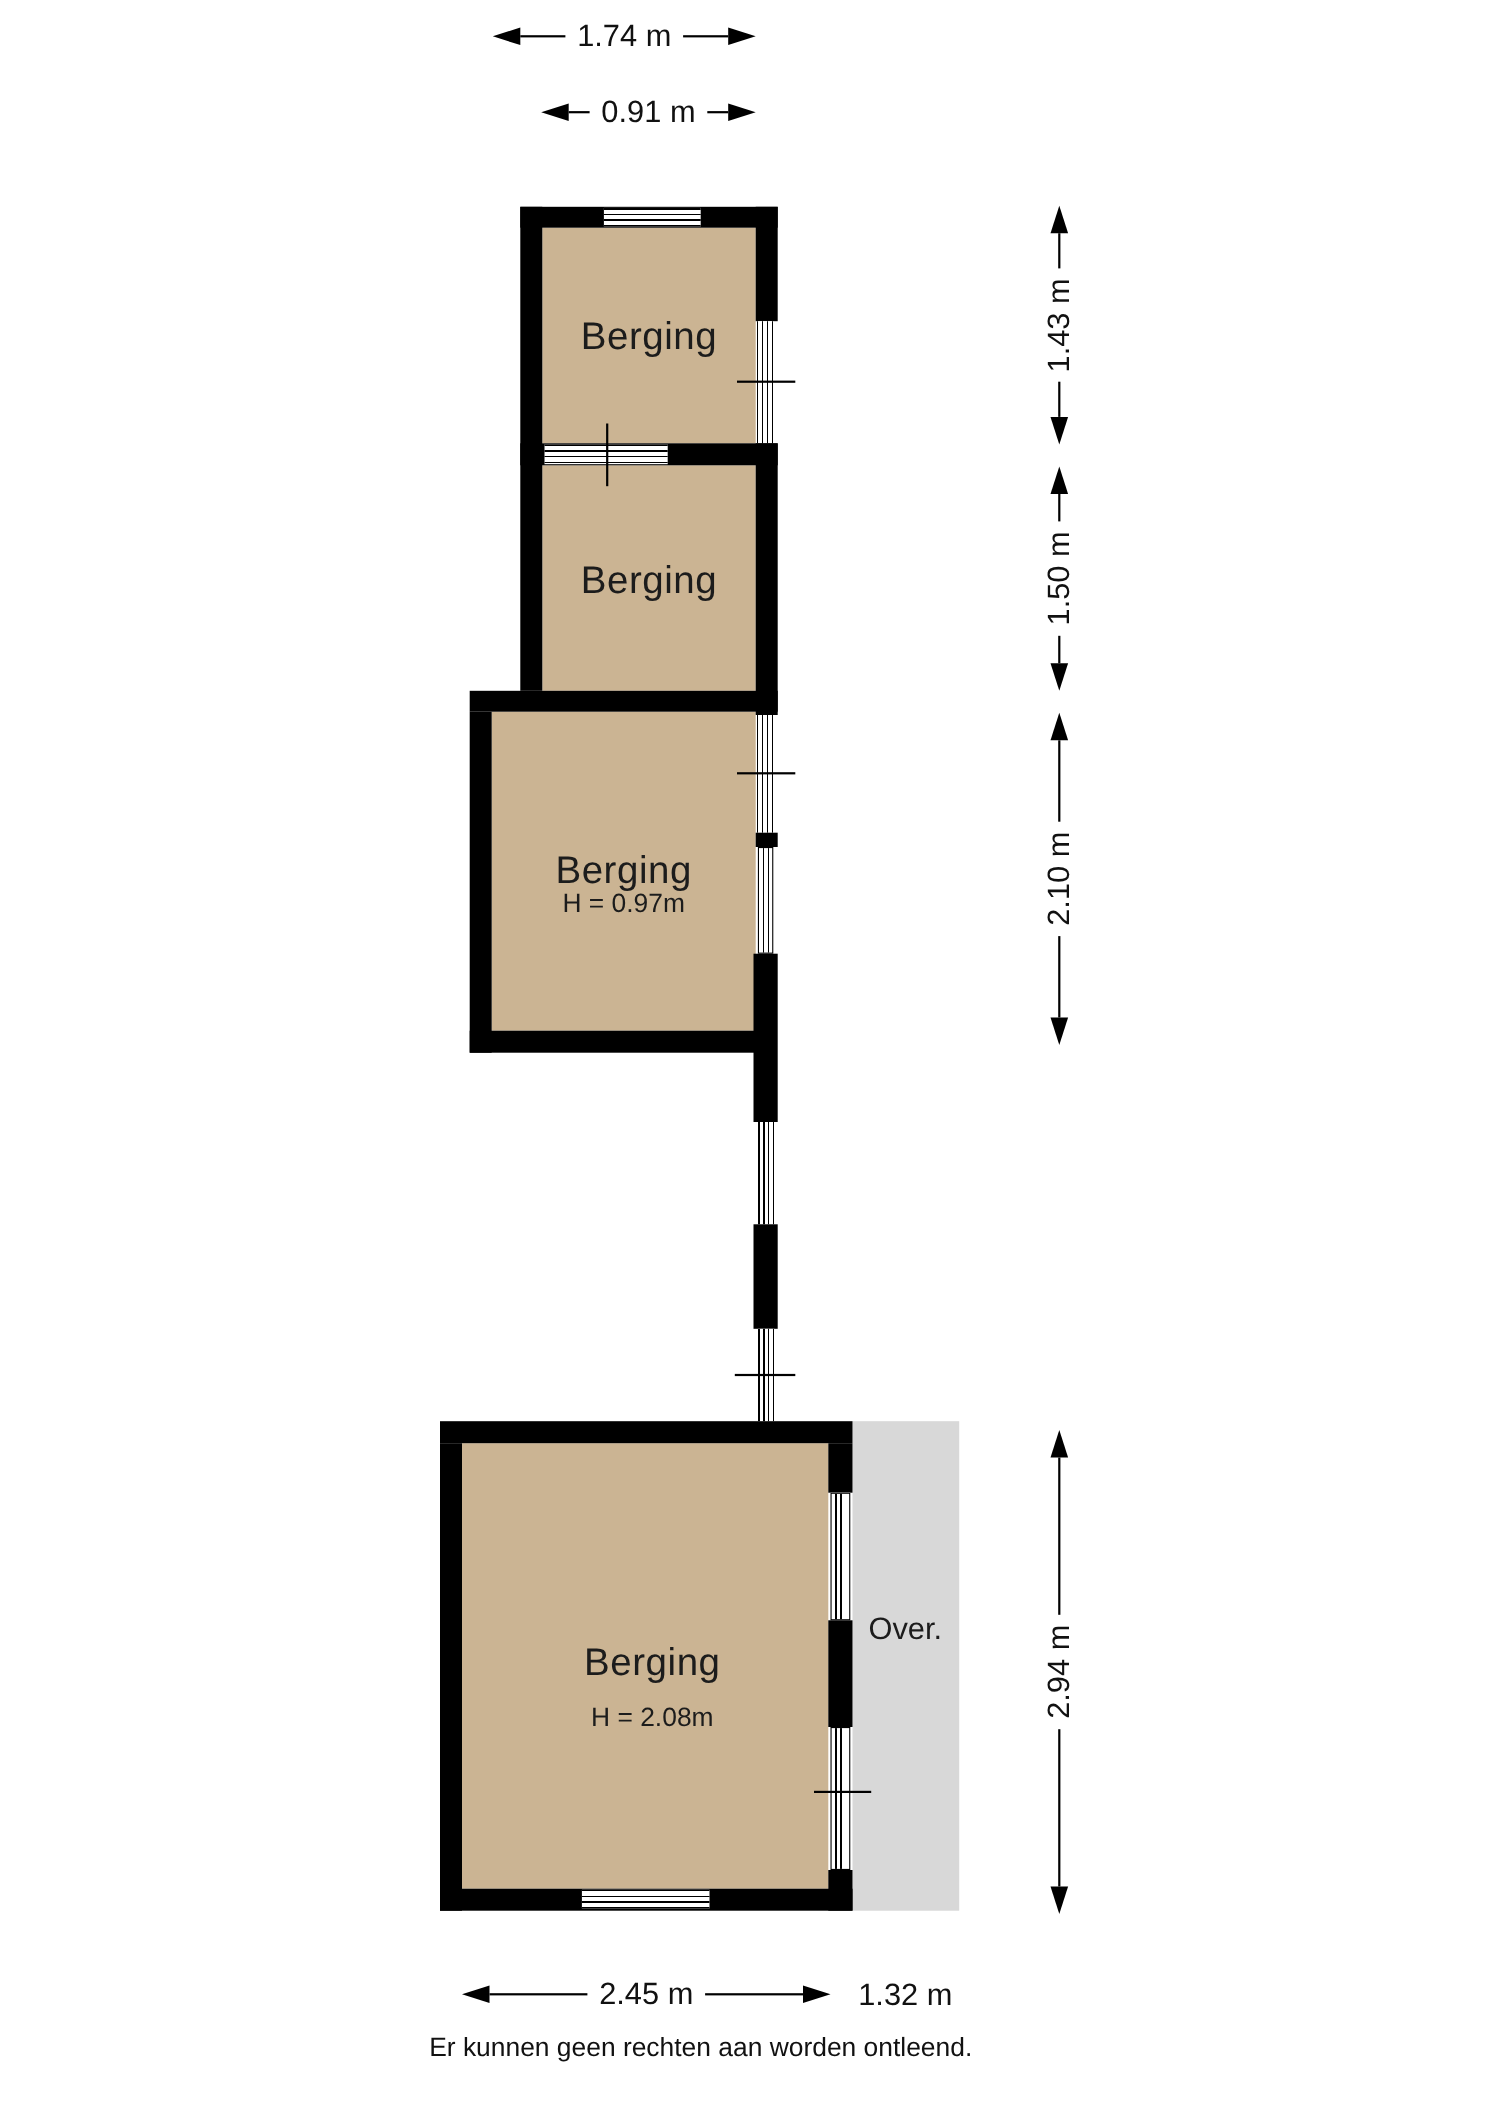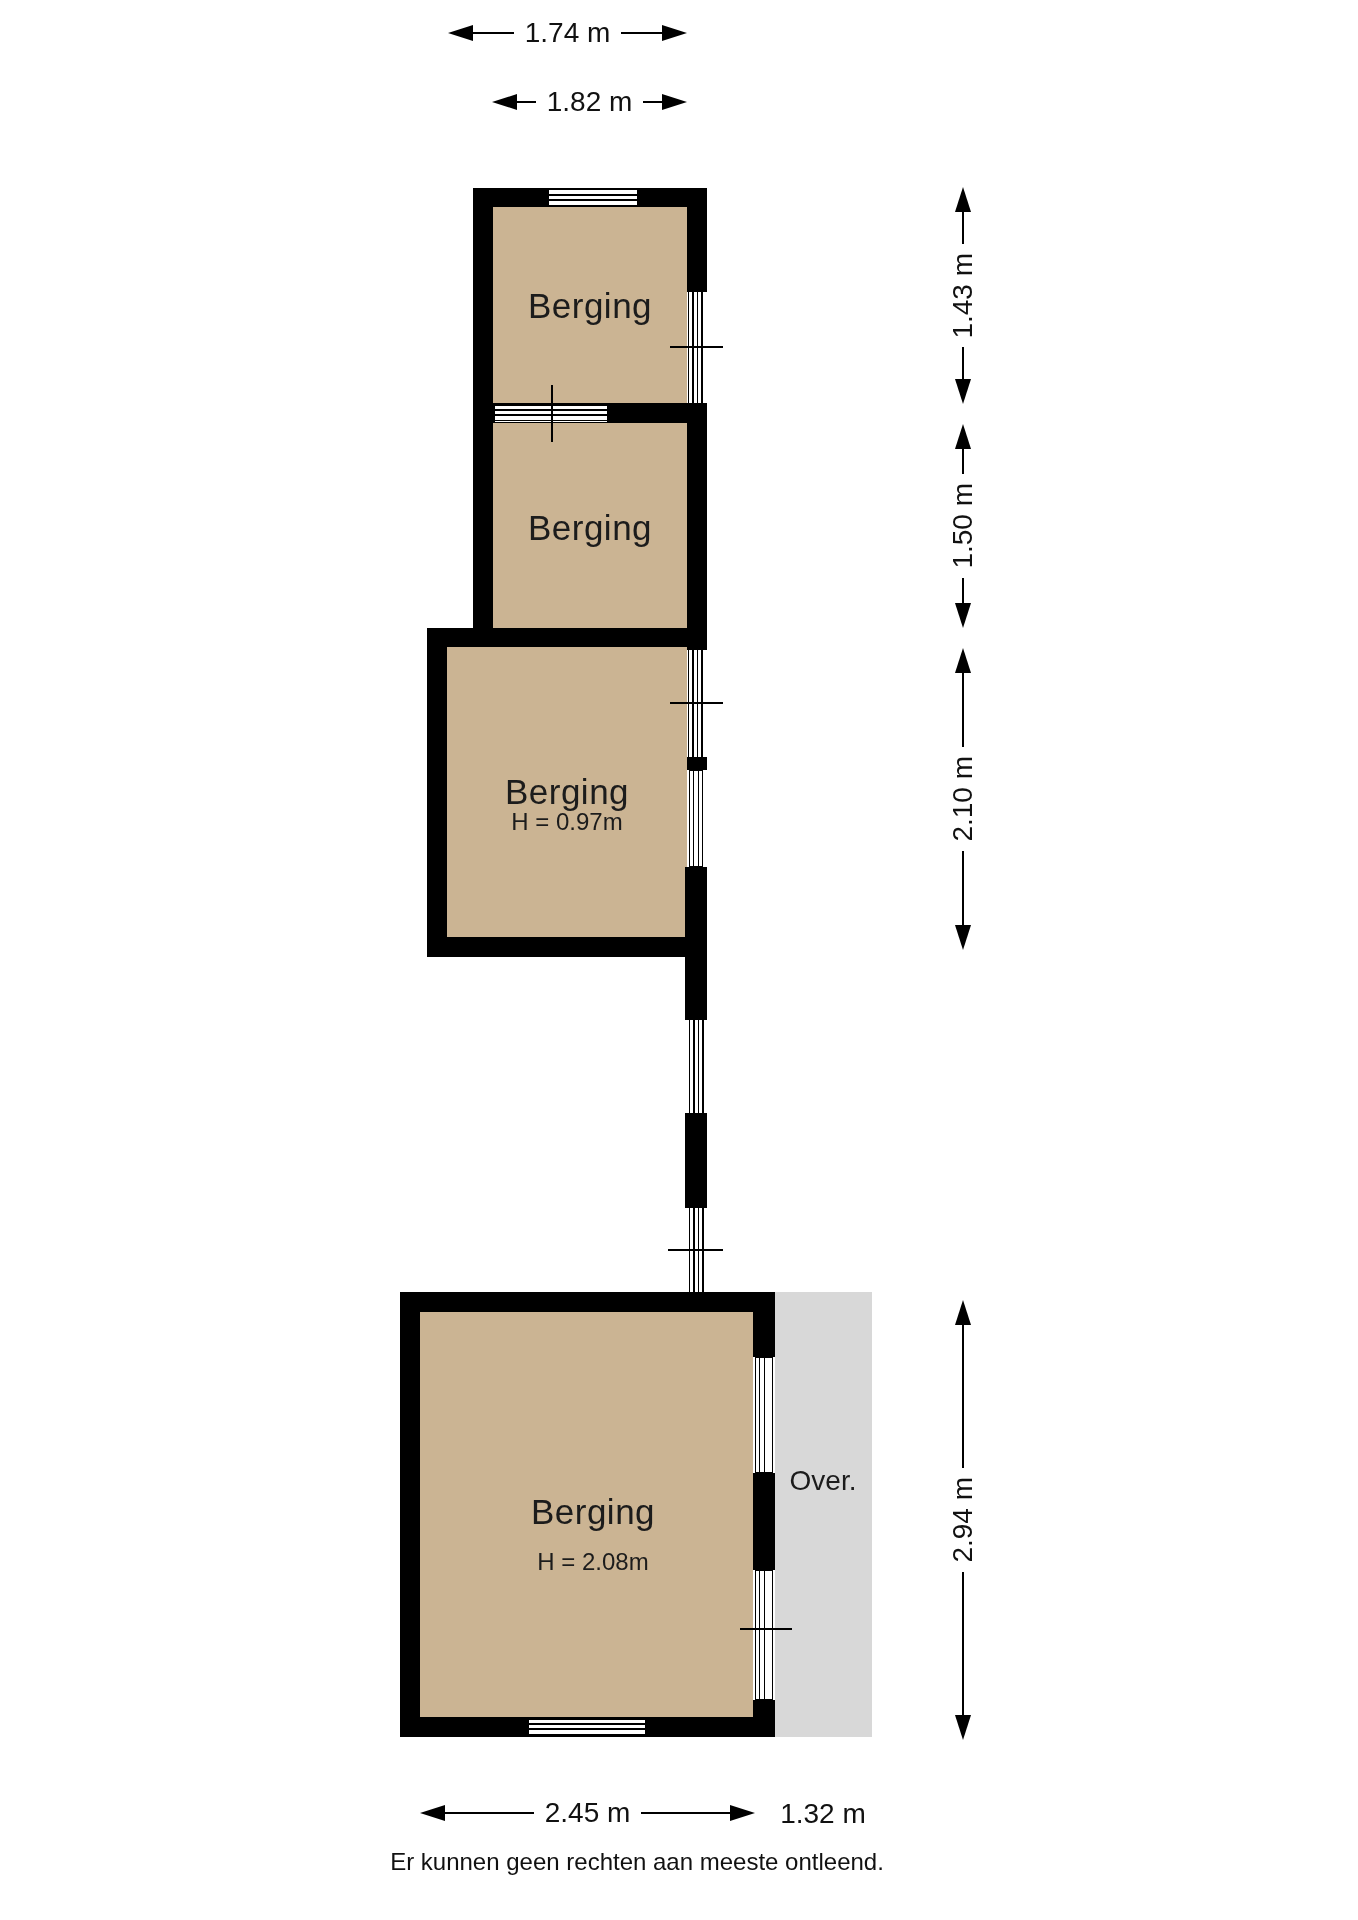--- a/index.html
+++ b/index.html
@@ -93,21 +93,21 @@
   <div class="dim-h" style="left:448px;top:22px;width:239px;">
     <span class="ah ah-l"></span>
     <span class="dline-h"></span>
     <span class="dlabel">1.74 m</span>
     <span class="dline-h"></span>
     <span class="ah ah-r"></span>
   </div>
   <div class="dim-h" style="left:492px;top:91px;width:195px;">
     <span class="ah ah-l"></span>
     <span class="dline-h"></span>
-    <span class="dlabel">1.82 m</span>
+    <span class="dlabel">0.91 m</span>
     <span class="dline-h"></span>
     <span class="ah ah-r"></span>
   </div>
 
   <div class="dim-v" style="left:950px;top:187px;height:217px;">
     <span class="ah ah-u"></span>
     <span class="dline-v"></span>
     <span class="dlabel-v">1.43 m</span>
     <span class="dline-v"></span>
     <span class="ah ah-d"></span>
@@ -137,16 +137,16 @@
   <div class="dim-h" style="left:420px;top:1802px;width:335px;">
     <span class="ah ah-l"></span>
     <span class="dline-h"></span>
     <span class="dlabel">2.45 m</span>
     <span class="dline-h"></span>
     <span class="ah ah-r"></span>
   </div>
   <div class="dim-free" style="left:823px;top:1814px;">1.32 m</div>
 
   <div class="footer">
-    <div>Er kunnen geen rechten aan meeste ontleend.</div>
+    <div>Er kunnen geen rechten aan worden ontleend.</div>
   </div>
 
 </div>
 
 </body></html>

